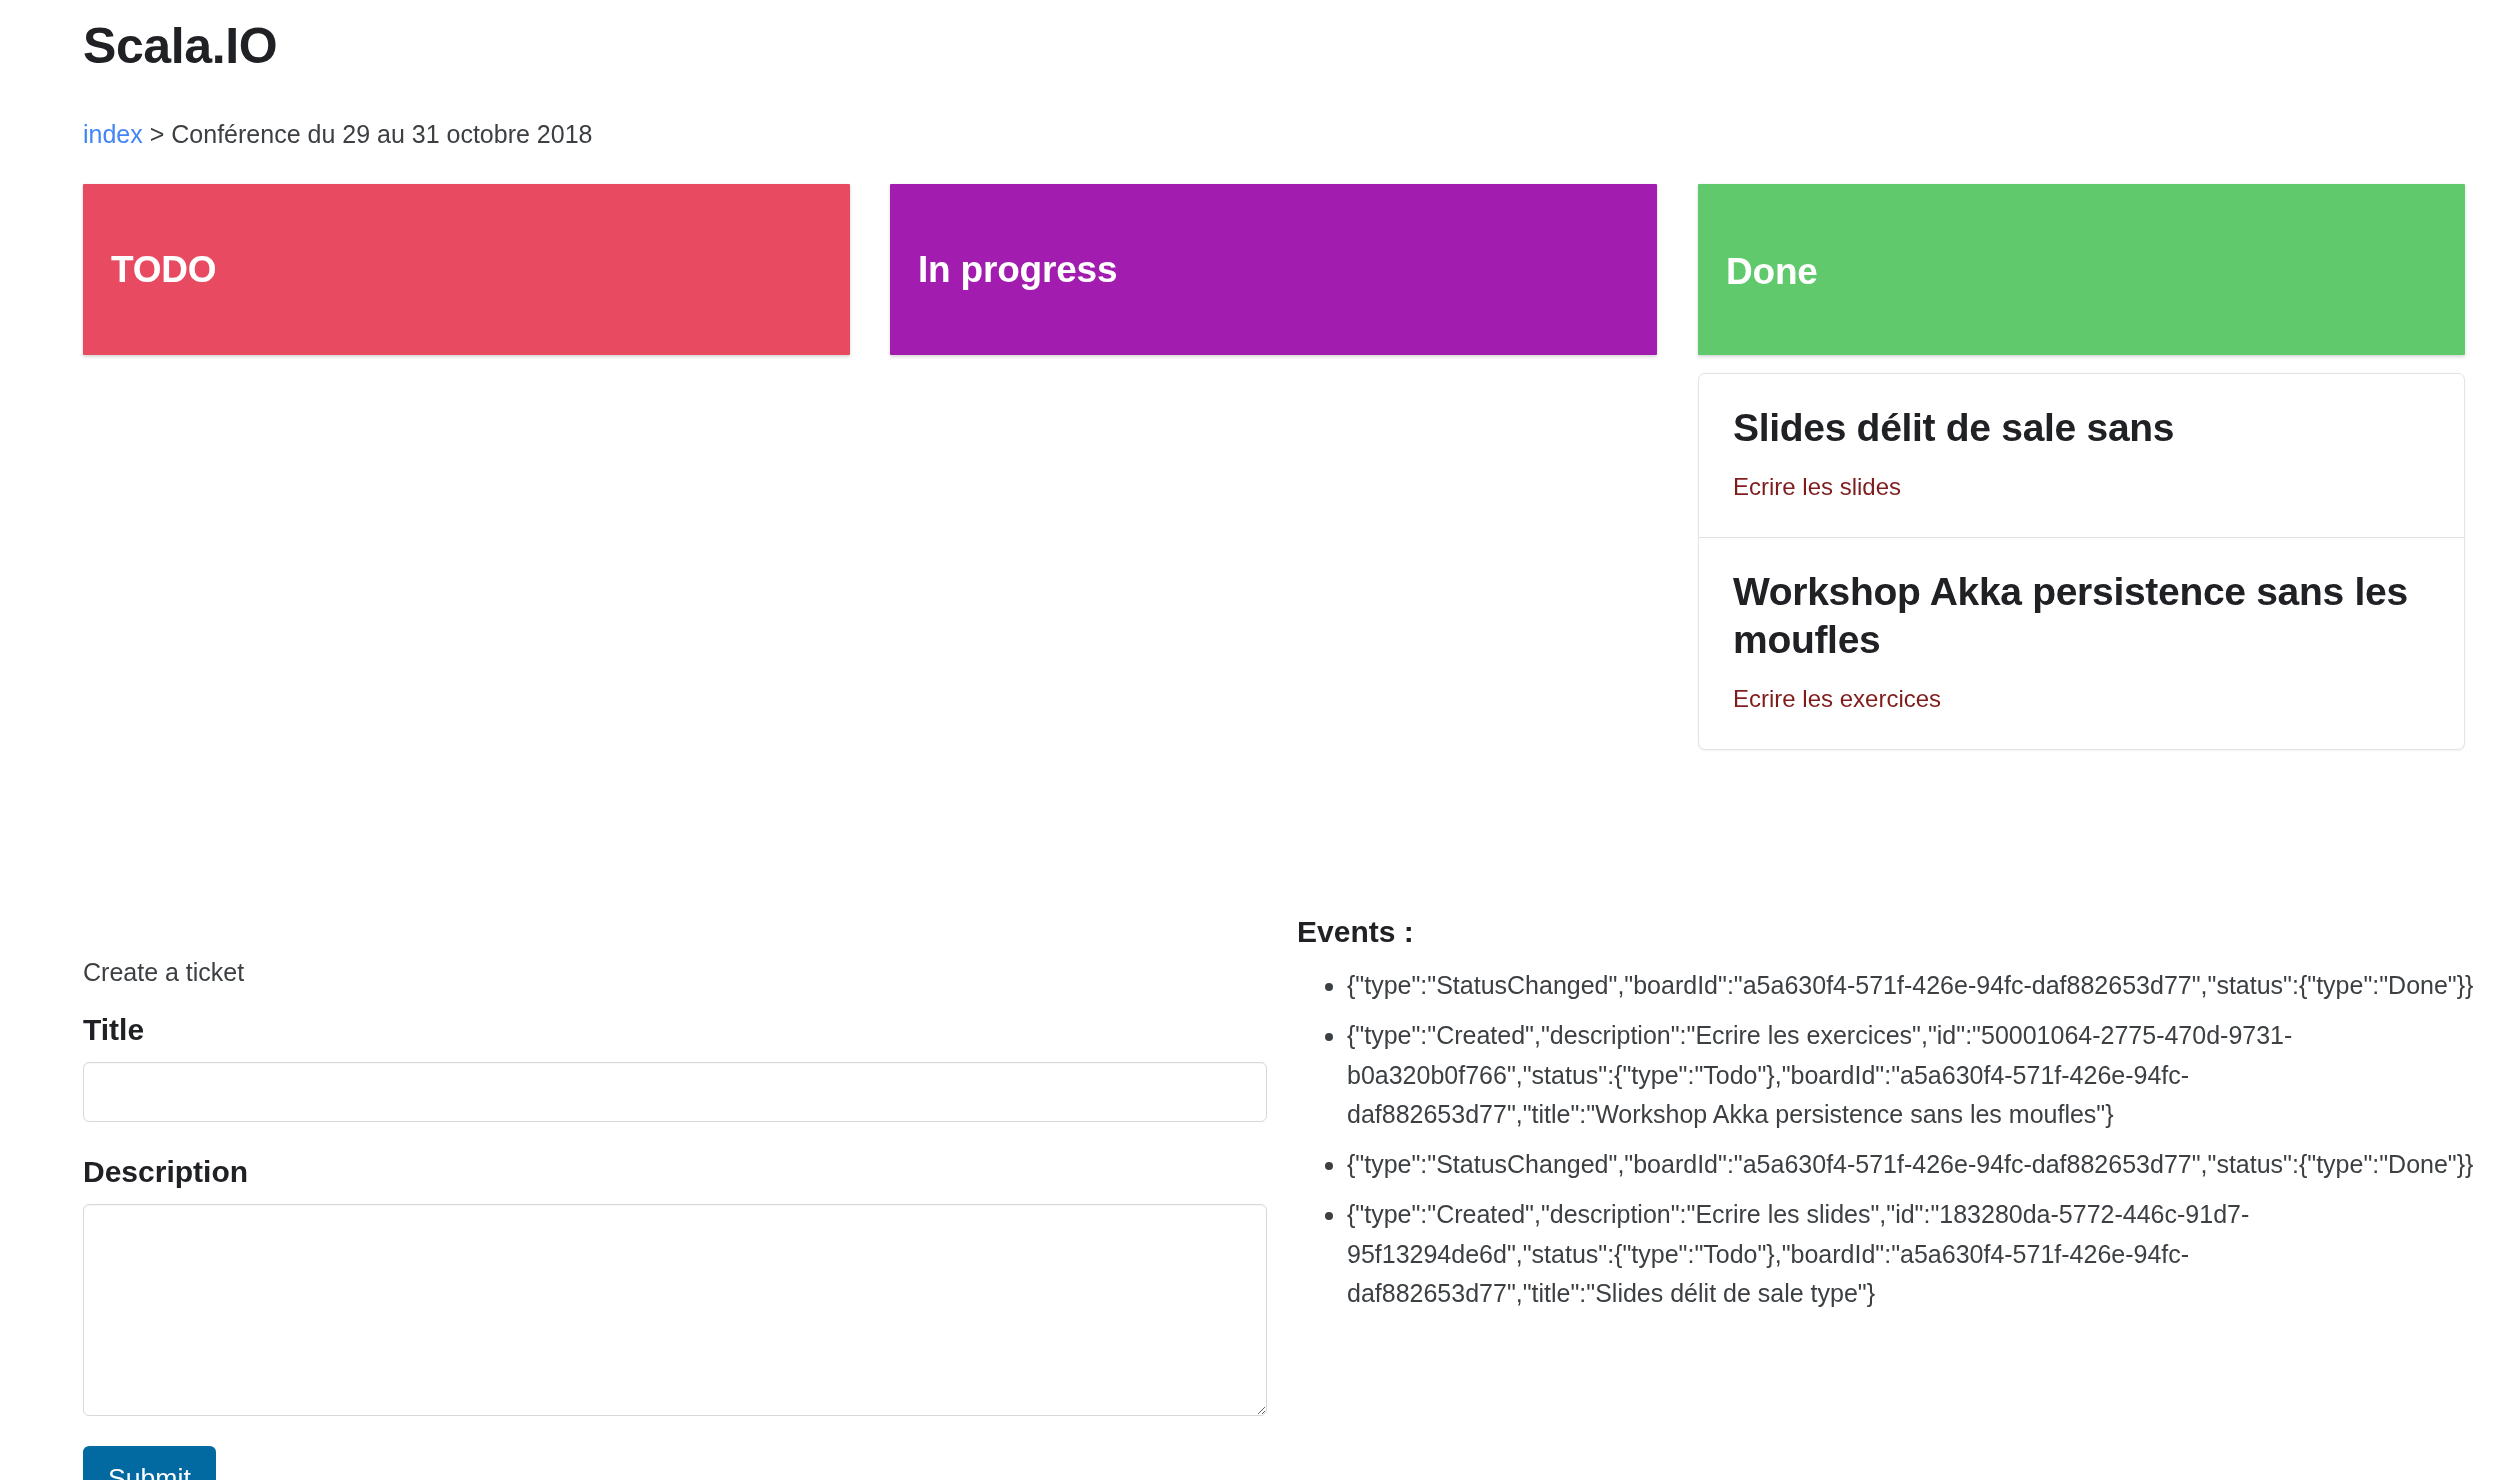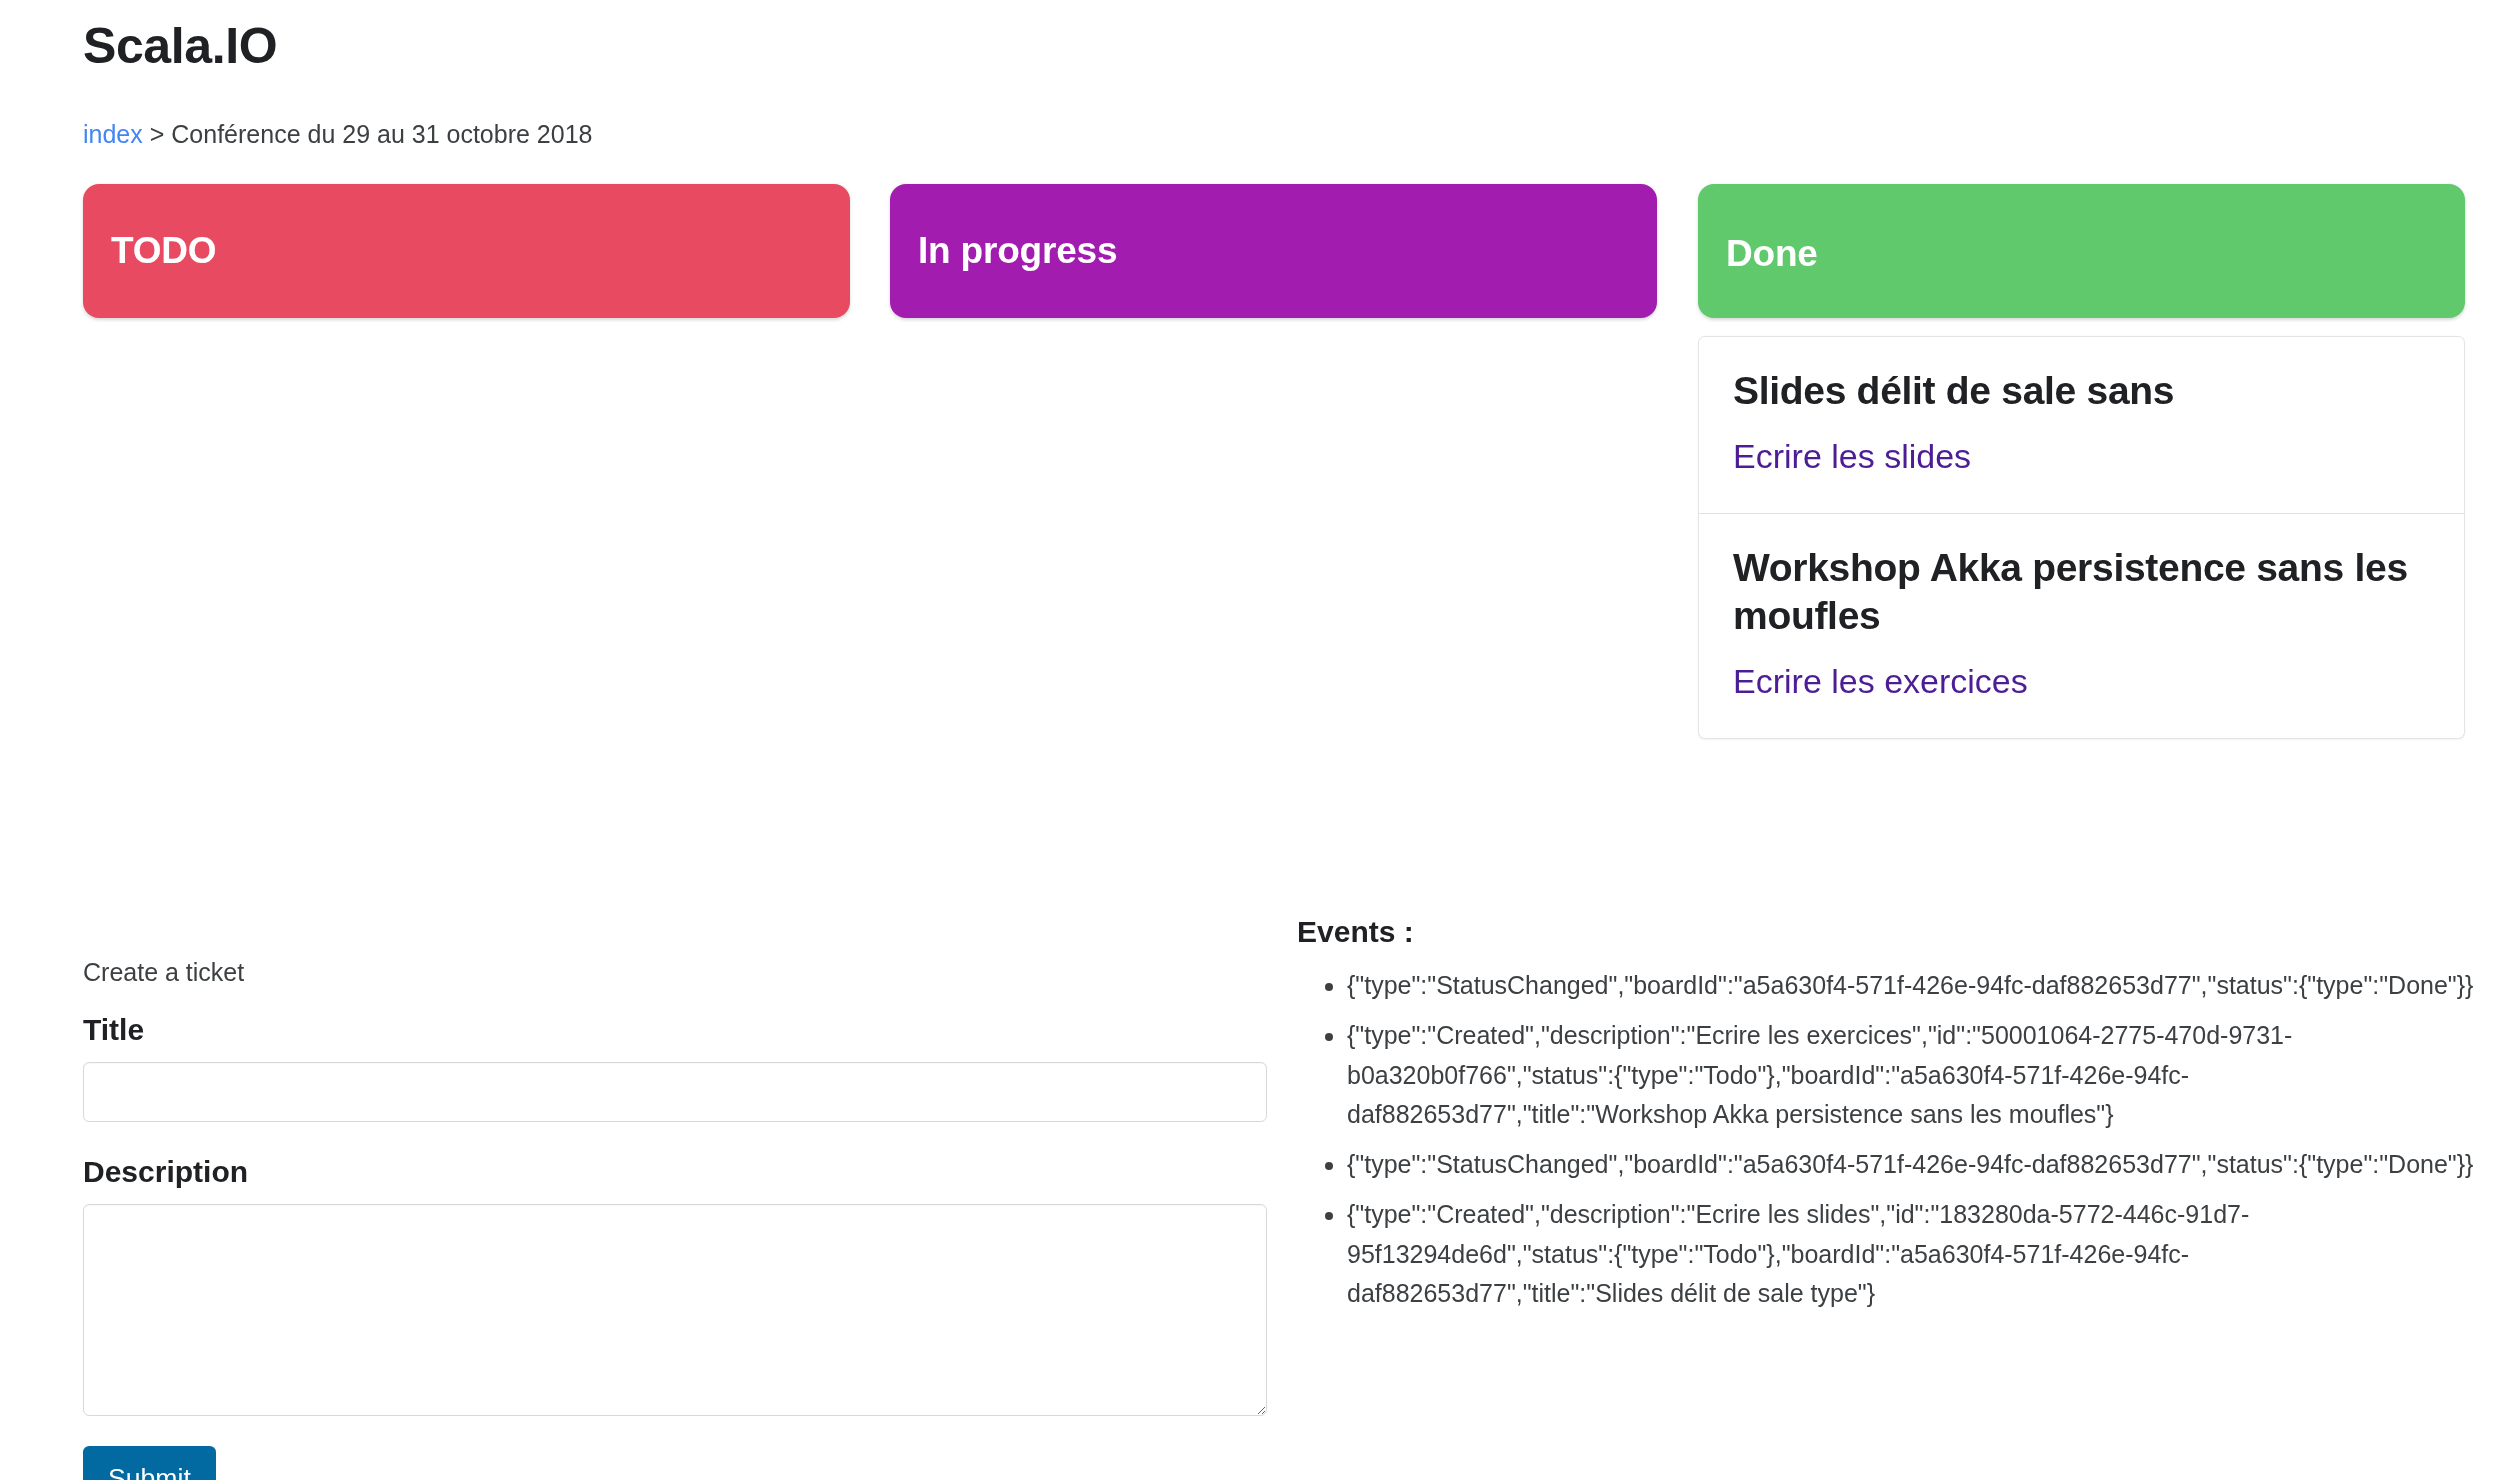--- a/index.html
+++ b/index.html
@@ -65,22 +65,22 @@
   .column {
     position: absolute;
     top: 0;
     width: 767px;
   }
   .column.col-0 { left: 0px; }
   .column.col-1 { left: 807px; }
   .column.col-2 { left: 1615px; }
 
   .column-header {
-    height: 134px;
-    border-radius: 16px;
+    height: 171px;
+    border-radius: 1px;
     display: flex;
     align-items: center;
     padding: 0 28px;
     color: #ffffff;
     font-size: 37px;
     font-weight: 600;
     letter-spacing: -0.2px;
     box-shadow: 0 1.8px 3.5px rgba(0,0,0,0.16);
     user-select: none;
   }
@@ -102,22 +102,22 @@
 
   .card-title {
     font-size: 39px;
     font-weight: 600;
     color: #202124;
     line-height: 1.22;
     letter-spacing: -0.3px;
     margin: 0 0 19.5px 0;
   }
   .card-desc {
-    font-size: 34px;
-    color: #4c1d95;
+    font-size: 24px;
+    color: #7f1d1d;
     line-height: 1.3;
     margin: 0;
   }
 
   
   .form-panel {
     position: absolute;
     left: 83px;
     top: 956px;
     width: 1186px;

